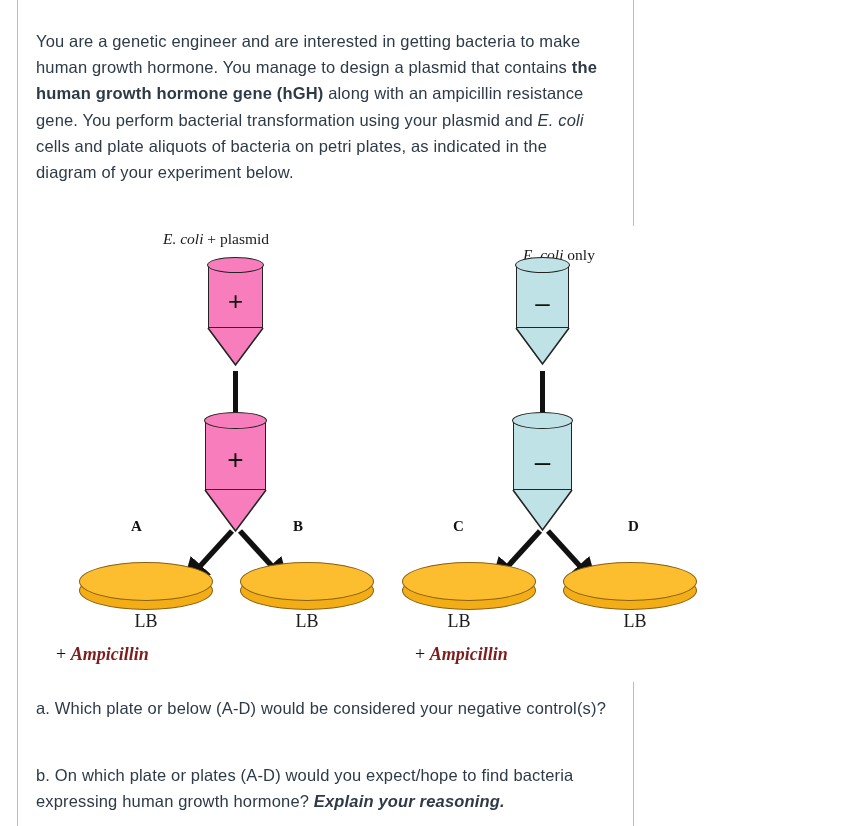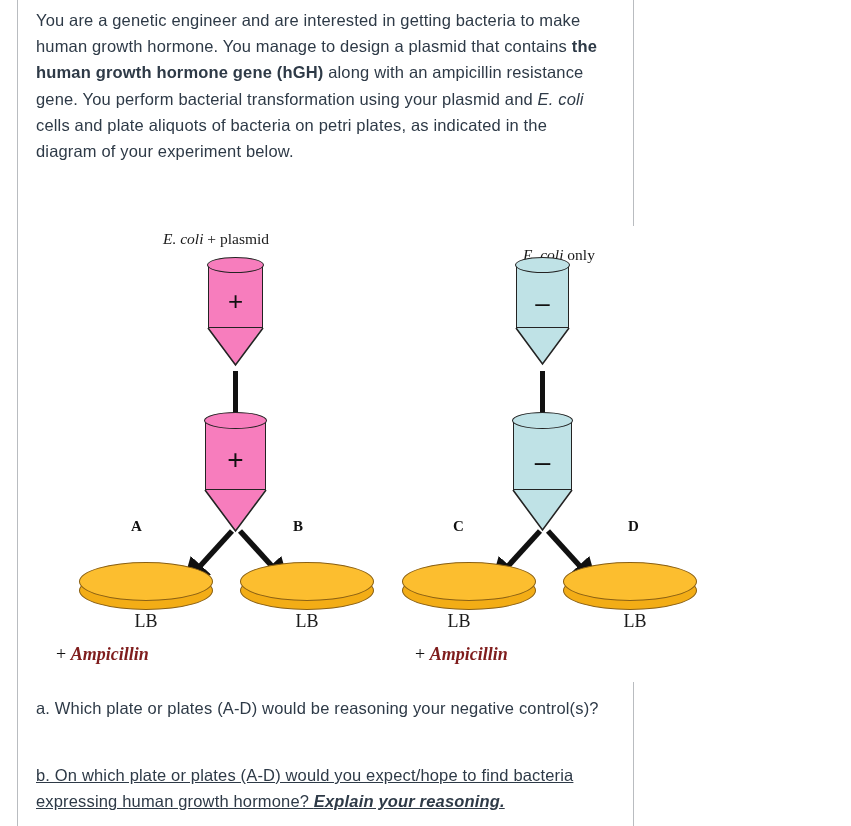--- a/index.html
+++ b/index.html
@@ -46,23 +46,23 @@
   
   .prose {
     position: absolute;
     left: 36px;
     width: 572px;
     font-size: 16.5px;
     line-height: 26.2px;
     color: #2e3a47;
     letter-spacing: 0.01em;
   }
-  #intro-paragraph { top: 7px; }
+  #intro-paragraph { top: 28px; }
   #question-a { top: 695px; }
-  #question-b { top: 762px; text-decoration: underline; }
+  #question-b { top: 762px; }
   .prose b { font-weight: 700; }
   .prose i { font-style: italic; }
   .prose .bold-italic { font-weight: 700; font-style: italic; }
 
   
   #experiment-diagram {
     position: absolute;
     left: 0;
     top: 214px;
     width: 720px;
@@ -326,17 +326,17 @@
 
   <div class="amp-label" style="left:56px; top:430px;">
     <span>+ </span><span class="amp-word">Ampicillin</span>
   </div>
   <div class="amp-label" style="left:415px; top:430px;">
     <span>+ </span><span class="amp-word">Ampicillin</span>
   </div>
 
 </div>
 
-<div class="prose" id="question-a">a. Which plate or plates (A-D) would be reasoning your negative control(s)?</div>
+<div class="prose" id="question-a">a. Which plate or below (A-D) would be considered your negative control(s)?</div>
 
 <div class="prose" id="question-b">
   <span>b. On which plate or plates (A-D) would you expect/hope to find bacteria expressing human growth hormone? </span><span class="bold-italic">Explain your reasoning.</span>
 </div>
 
 </body></html>

